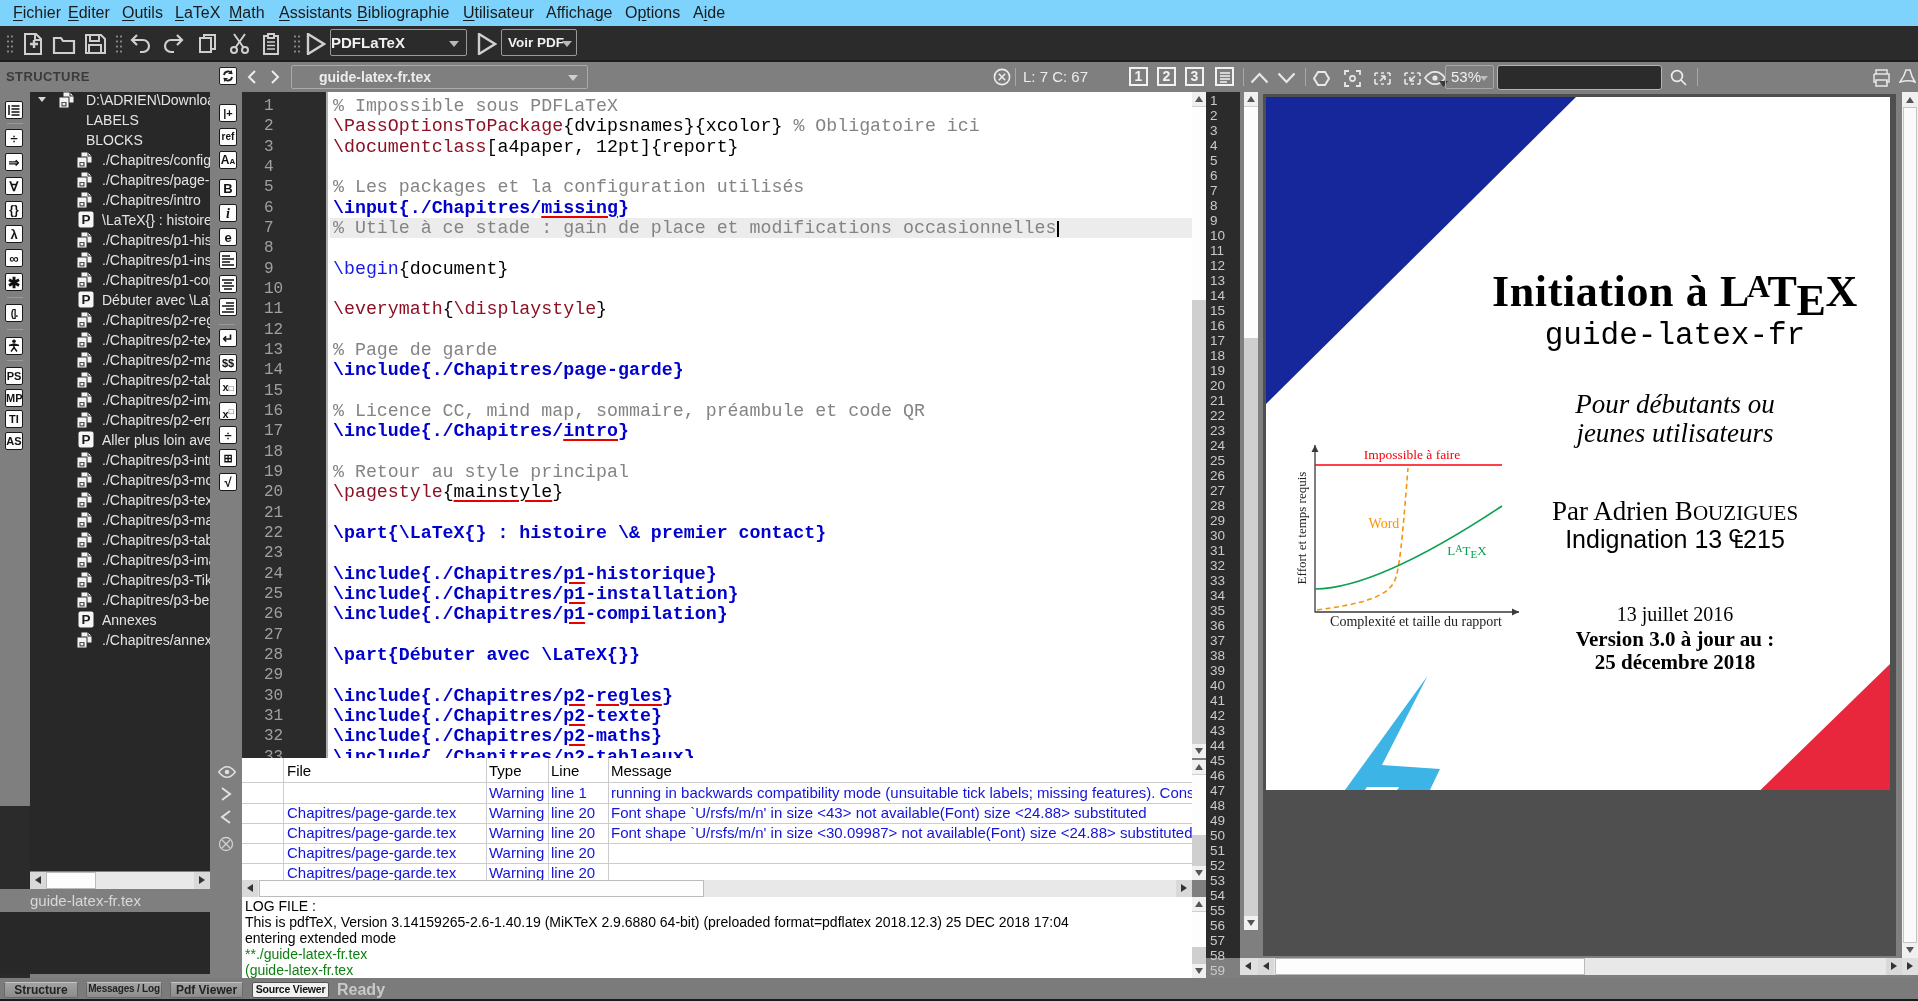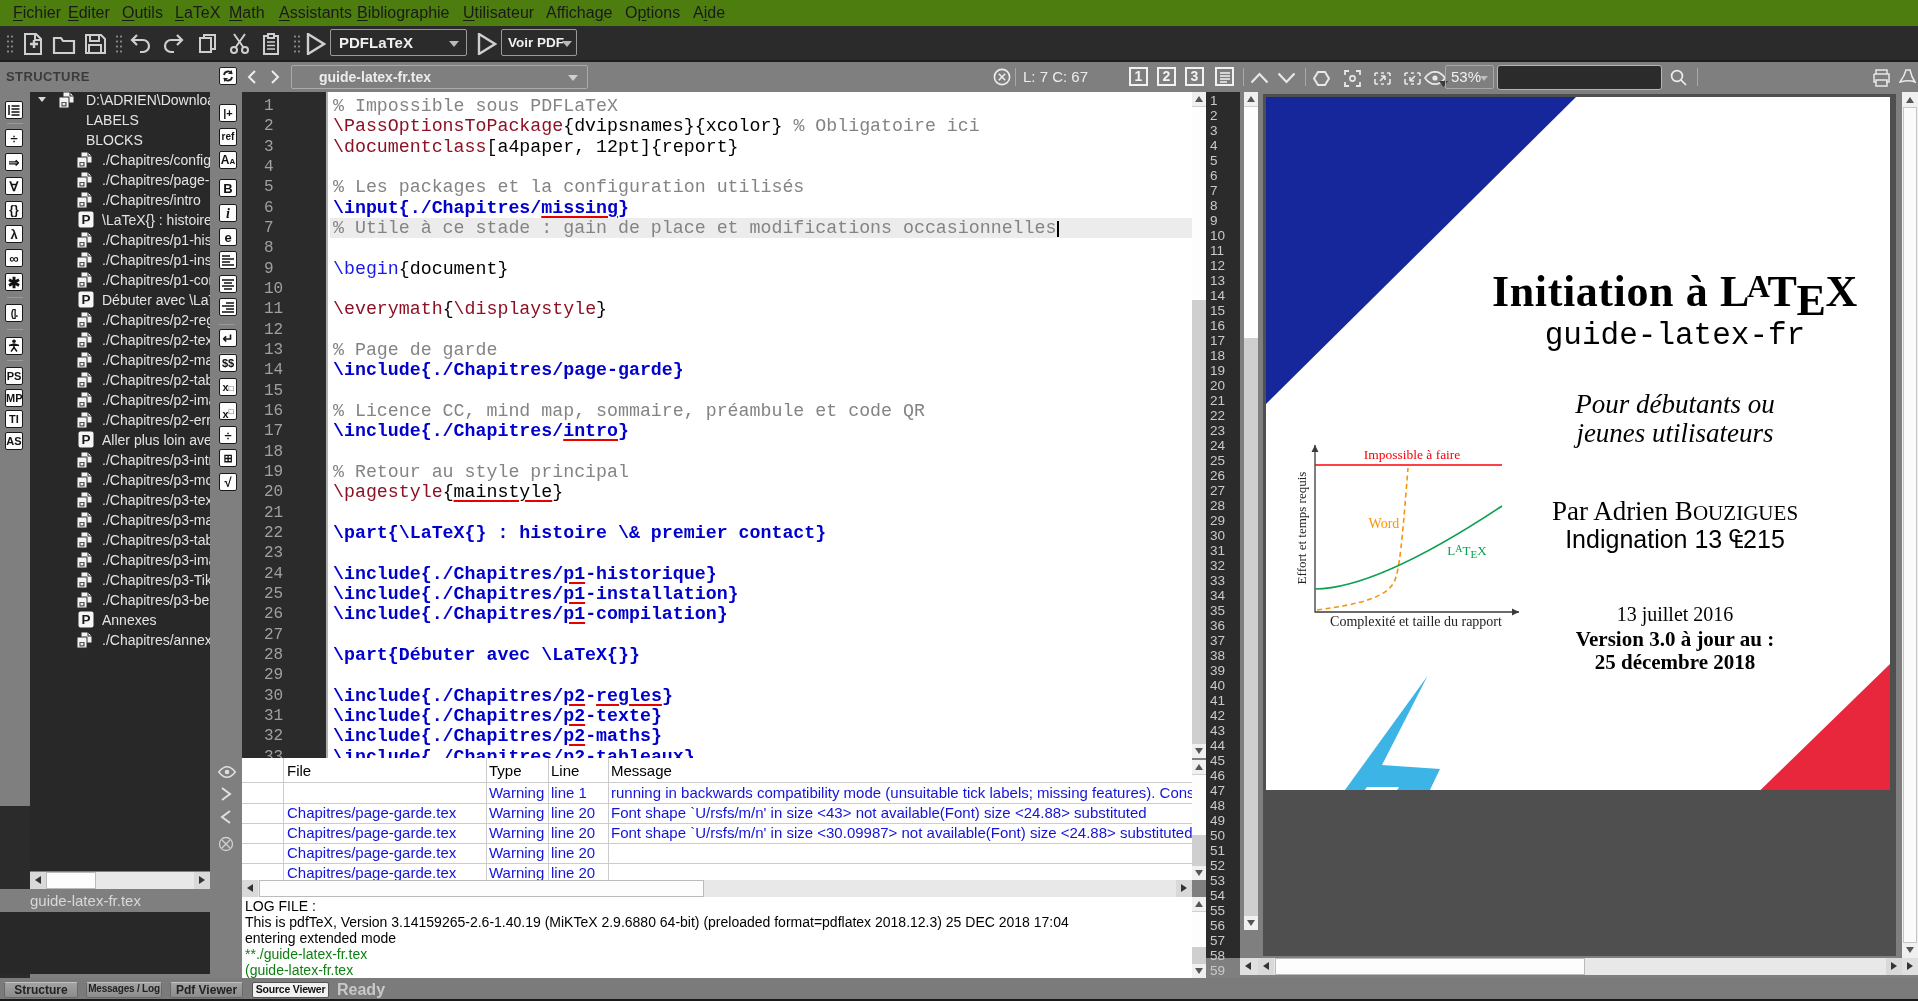--- a/index.html
+++ b/index.html
@@ -1,20 +1,20 @@
 <!DOCTYPE html>
 <html><head>
 <meta charset="utf-8">
 <style>
   * { margin:0; padding:0; box-sizing:border-box; }
   html,body { width:1918px; height:1001px; overflow:hidden; }
   body { font-family:"Liberation Sans", sans-serif; position:relative; background:#7f7f7f; }
   .abs { position:absolute; }
   
-  #menubar { left:0; top:0; width:1918px; height:26px; background:#4d7c0f; color:#1a1a1a; font-size:16px; }
+  #menubar { left:0; top:0; width:1918px; height:26px; background:#7dd3fc; color:#1a1a1a; font-size:16px; }
   #menubar span.mi { position:absolute; top:4px; }
   #menubar u { text-decoration:underline; text-underline-offset:2px; }
   
   #toolbar { left:0; top:26px; width:1918px; height:36px; background:#2b2b2b; border-bottom:2px solid #1e1e1e; }
   .grip { position:absolute; top:8px; width:8px; height:20px;
      background-image:radial-gradient(circle, #888 1px, transparent 1.2px);
      background-size:4px 5px; }
   .tbico { position:absolute; top:6px; }
   .combo { position:absolute; background:#2b2b2b; border:1px solid #9a9a9a; border-radius:2px; color:#f0f0f0; font-weight:bold; font-size:15px; }
   .combo .arr { position:absolute; right:7px; top:50%; margin-top:-2px; width:0; height:0; border-left:5px solid transparent; border-right:5px solid transparent; border-top:6px solid #b8b8b8; }
@@ -106,21 +106,21 @@
   </svg>
   <svg class="tbico" style="left:260px" width="24" height="24" viewBox="0 0 24 24">
     <path d="M4 4 h14 v18 h-14 z" fill="none" stroke="#cfcfcf" stroke-width="2"></path>
     <path d="M8 4 v-2 h6 v4 h-6 z" fill="#2b2b2b" stroke="#cfcfcf" stroke-width="2"></path>
     <path d="M7 10 h8 M7 13.5 h8 M7 17 h8" stroke="#cfcfcf" stroke-width="1.6"></path>
   </svg>
   <div class="grip" style="left:293px"></div>
   <svg class="tbico" style="left:306px;top:7px" width="20" height="22" viewBox="0 0 20 22">
     <path d="M2 1 L18 11 L2 21 z" fill="none" stroke="#cfcfcf" stroke-width="2.4"></path>
   </svg>
-  <div class="combo" style="left:330px;top:3px;width:137px;height:27px;line-height:25px;padding-left:8px">PDFLaTeX<span class="arr"></span></div>
+  <div class="combo" style="left:330px;top:3px;width:137px;height:27px;line-height:25px;">PDFLaTeX<span class="arr"></span></div>
   <svg class="tbico" style="left:477px;top:7px" width="20" height="22" viewBox="0 0 20 22">
     <path d="M2 1 L18 11 L2 21 z" fill="none" stroke="#cfcfcf" stroke-width="2.4"></path>
   </svg>
   <div class="combo" style="left:501px;top:3px;width:76px;height:27px;line-height:25px;padding-left:6px;font-size:13.5px">Voir PDF<span class="arr" style="right:4px"></span></div>
 </div>
 <div id="bar2" class="abs">
   <span style="position:absolute;left:6px;top:7px;font-weight:bold;font-size:13px;color:#3b3b3b;letter-spacing:0.4px">STRUCTURE</span>
   <div style="position:absolute;left:219px;top:67px;margin-top:-62px;width:18px;height:18px;background:#fdfdfd;border:1px solid #222;border-radius:2px"></div>
   <svg style="position:absolute;left:221px;top:7px" width="14" height="14" viewBox="0 0 14 14">
     <path d="M3 6 a4.2 4.2 0 0 1 8 -1 M11 8 a4.2 4.2 0 0 1 -8 1" fill="none" stroke="#222" stroke-width="1.8"></path>

